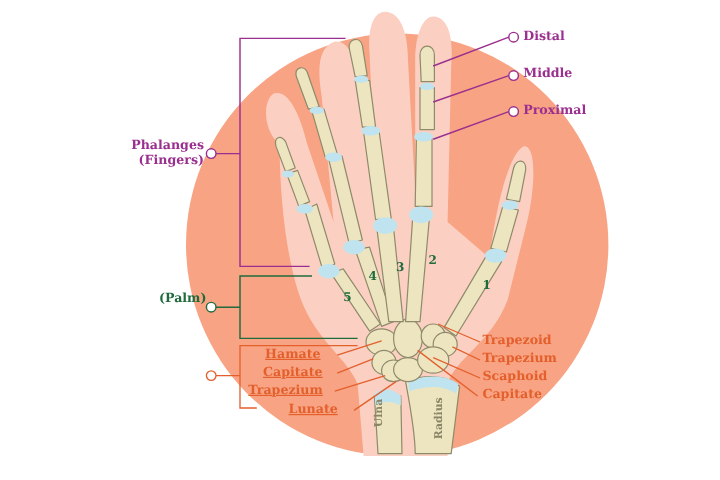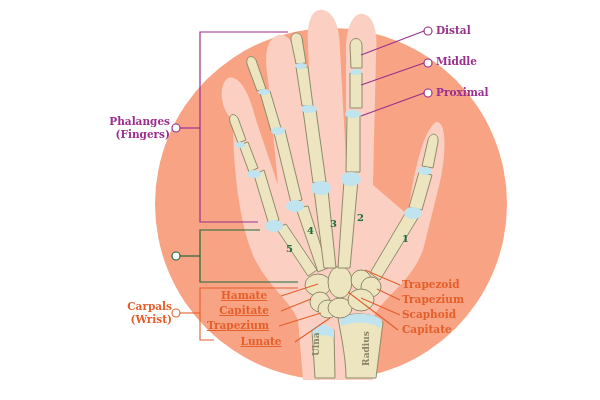--- a/index.html
+++ b/index.html
@@ -128,24 +128,21 @@
 
   <div class="lbl purple" style="left:408px;top:24px">Distal</div>
   <div class="lbl purple" style="left:408px;top:55px">Middle</div>
   <div class="lbl purple" style="left:408px;top:86px">Proximal</div>
 
   <div class="lbl purple center" style="left:76px;top:115px;width:66px">
     <div>Phalanges</div>
     <div>(Fingers)</div>
   </div>
   <div class="lbl green center" style="left:64px;top:243px;width:80px">
-  </div>
-  <div class="lbl orange center" style="left:88px;top:300px;width:56px">
-    <div>Carpals</div>
-    <div>(Wrist)</div>
+    <div>(Palm)</div>
   </div>
 
   <div class="num" style="left:374px;top:233px">1</div>
   <div class="num" style="left:329px;top:212px">2</div>
   <div class="num" style="left:302px;top:218px">3</div>
   <div class="num" style="left:279px;top:225px">4</div>
   <div class="num" style="left:258px;top:243px">5</div>
 
   <div class="lbl orange right" style="left:180px;top:289px;width:72px">Hamate</div>
   <div class="lbl orange right" style="left:180px;top:304px;width:72px">Capitate</div>

